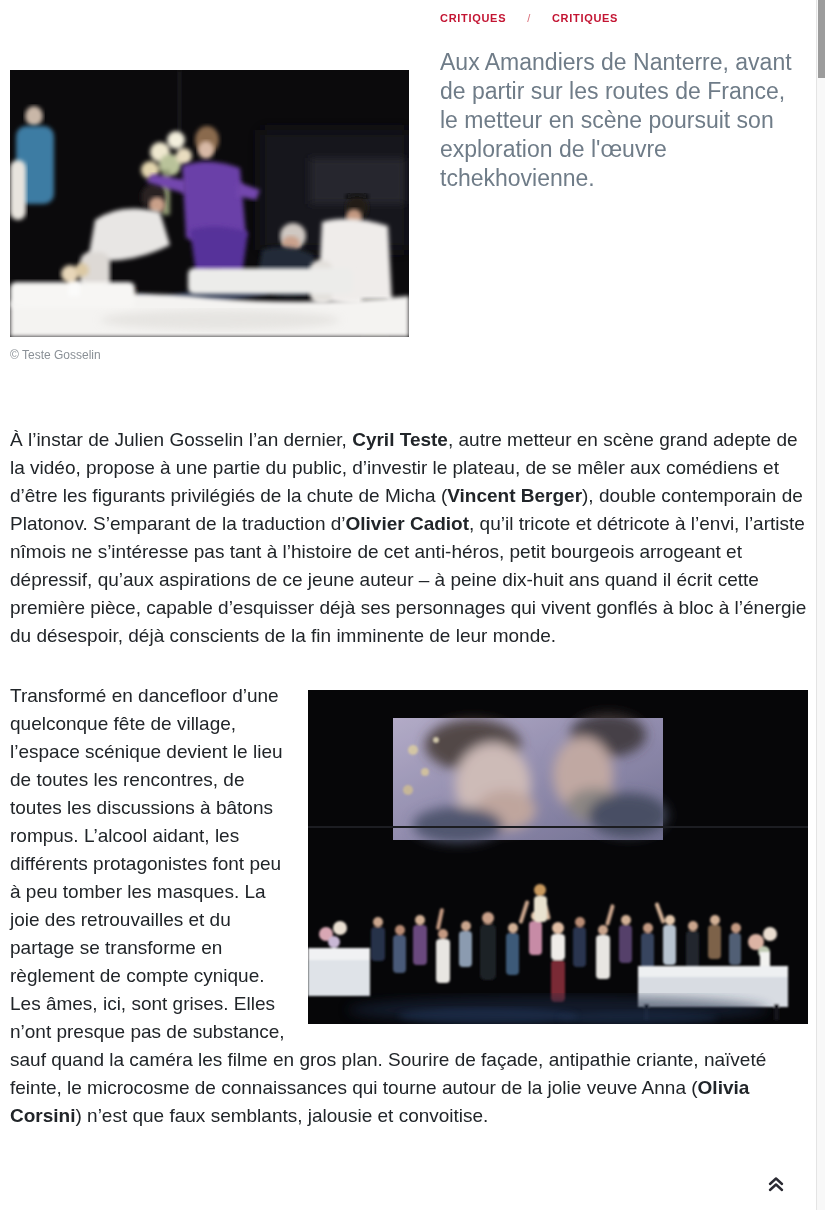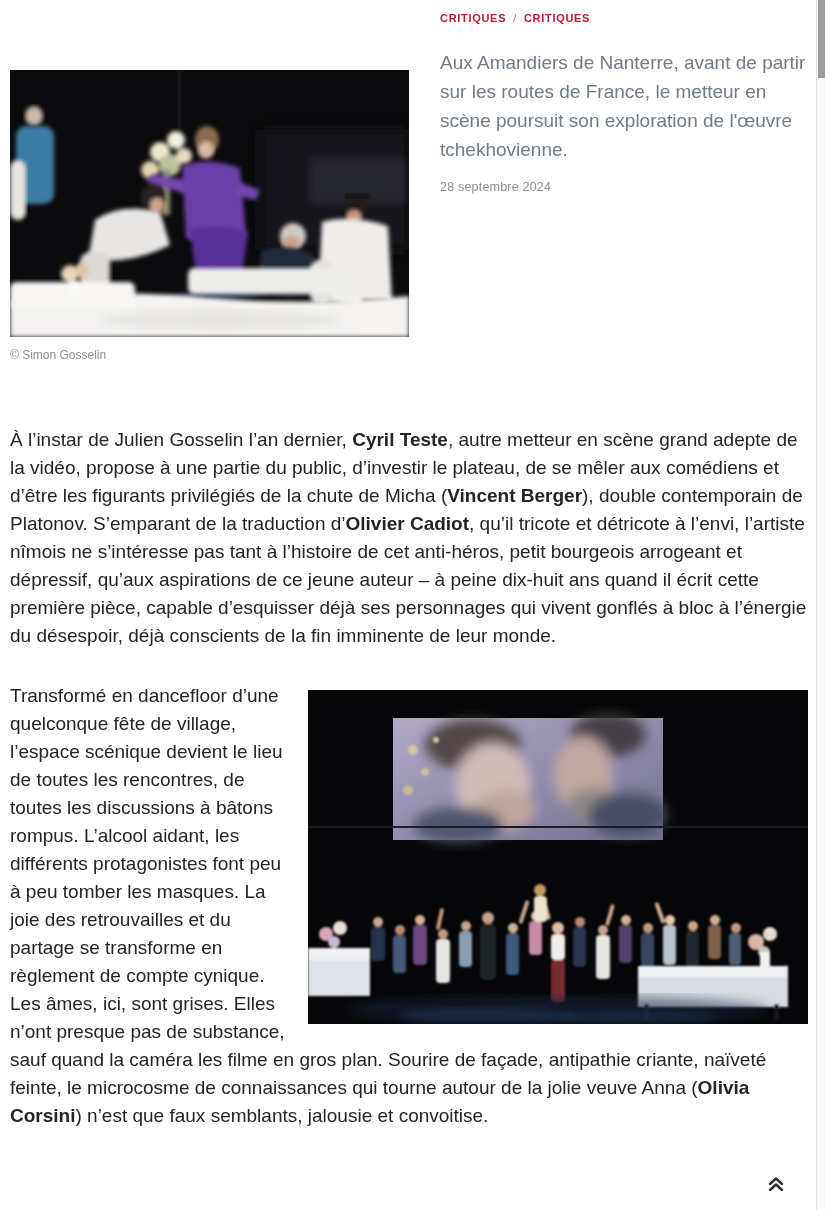--- a/index.html
+++ b/index.html
@@ -18,26 +18,26 @@
     color:var(--body);
     position:relative;
     overflow:hidden;
   }
   .content{margin-left:10px;width:798px;}
   .header-row{display:flex;}
   .hero-col{flex:0 0 399px;width:399px;padding-top:70px;}
   .hero-img{width:399px;height:267px;display:block;background:#0b0a0c;}
   .hero-caption{margin-top:11px;font-size:12px;color:var(--caption);}
   .head-col{margin-left:31px;width:368px;padding-top:12px;}
-  .category{display:flex;gap:7px;align-items:baseline;font-size:11px;font-weight:bold;letter-spacing:.7px;color:var(--red);}
+  .category{display:flex;gap:21px;align-items:baseline;font-size:11px;font-weight:bold;letter-spacing:.7px;color:var(--red);}
   .category .sep{color:#d96a75;font-weight:normal;cursor:default;}
   .category span{cursor:pointer;}
   .title{margin-top:30px;font-size:40px;line-height:47px;font-weight:bold;color:var(--title);letter-spacing:-.6px;}
   .title .it{font-style:italic;}
-  .standfirst{margin-top:24px;font-size:19px;line-height:29px;color:var(--muted);}
+  .standfirst{margin-top:24px;font-size:23px;line-height:29px;color:var(--muted);}
   .date{margin-top:16px;font-size:12.5px;color:var(--caption);letter-spacing:.2px;}
   .para{font-size:19px;line-height:28px;color:var(--body);}
   .para strong{font-weight:bold;}
   .p1{margin-top:64px;}
   .section2{margin-top:32px;}
   .section2::after{content:"";display:block;clear:both;}
   .stage-img{
     float:right;width:500px;height:334px;display:block;
     margin-left:14px;margin-bottom:18px;margin-top:8px;background:#060608;
   }
@@ -120,31 +120,30 @@
         <path d="M0 232 Q100 218 200 228 Q300 236 399 226 L399 267 L0 267 Z" fill="#f4f3f1" filter="url(#b2)"></path>
         <rect x="0" y="212" width="125" height="26" rx="6" fill="#f7f6f4" filter="url(#b2)"></rect>
         <rect x="178" y="198" width="165" height="26" rx="6" fill="#ececea" filter="url(#b2)"></rect>
         <g filter="url(#b2)">
           <circle cx="60" cy="204" r="9" fill="#e8d7b9"></circle>
           <circle cx="72" cy="200" r="7" fill="#dcc9a4"></circle>
           <rect x="58" y="212" width="12" height="14" fill="#fbfbfa"></rect>
         </g>
         <ellipse cx="210" cy="250" rx="120" ry="10" fill="#d8d6d2" opacity=".5" filter="url(#b4)"></ellipse>
       </svg>
-      <div class="hero-caption">© Simon Gosselin</div>
+      <div class="hero-caption">© Teste Gosselin</div>
     </div>
 
     <div class="head-col">
       <div class="category">
         <span>CRITIQUES</span>
         <span class="sep">/</span>
         <span>CRITIQUES</span>
       </div>
       <div class="standfirst">Aux Amandiers de Nanterre, avant de partir sur les routes de France, le metteur en scène poursuit son exploration de l'œuvre tchekhovienne.</div>
-      <div class="date">28 septembre 2024</div>
     </div>
   </div>
 
   <p class="para p1">À l’instar de Julien Gosselin l’an dernier, <strong>Cyril Teste</strong>, autre metteur en scène grand adepte de la vidéo, propose à une partie du public, d’investir le plateau, de se mêler aux comédiens et d’être les figurants privilégiés de la chute de Micha (<strong>Vincent Berger</strong>), double contemporain de Platonov. S’emparant de la traduction d’<strong>Olivier Cadiot</strong>, qu’il tricote et détricote à l’envi, l’artiste nîmois ne s’intéresse pas tant à l’histoire de cet anti-héros, petit bourgeois arrogeant et dépressif, qu’aux aspirations de ce jeune auteur – à peine dix-huit ans quand il écrit cette première pièce, capable d’esquisser déjà ses personnages qui vivent gonflés à bloc à l’énergie du désespoir, déjà conscients de la fin imminente de leur monde.</p>
 
   <div class="section2">
 
     <svg class="stage-img" viewBox="0 0 500 334" aria-hidden="true">
       <defs>
         <filter id="s1">

